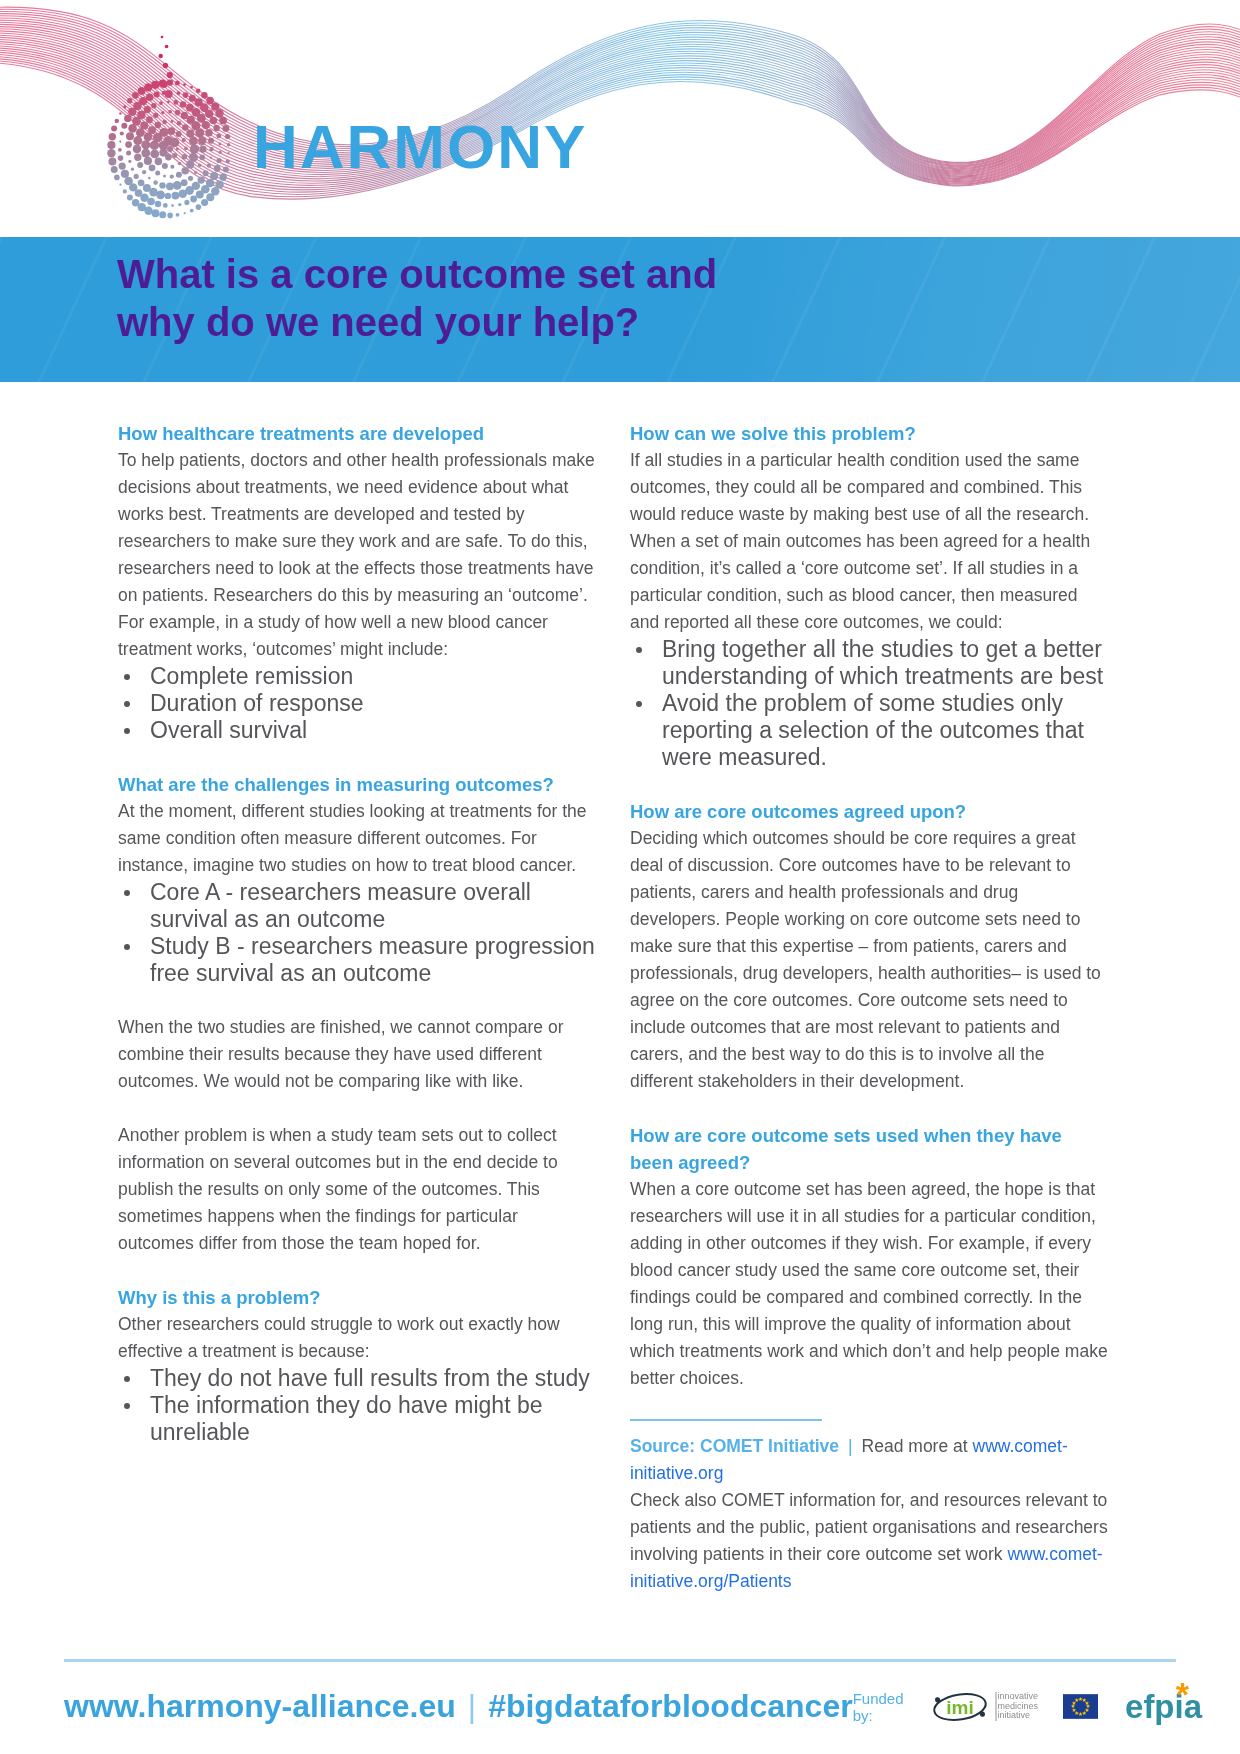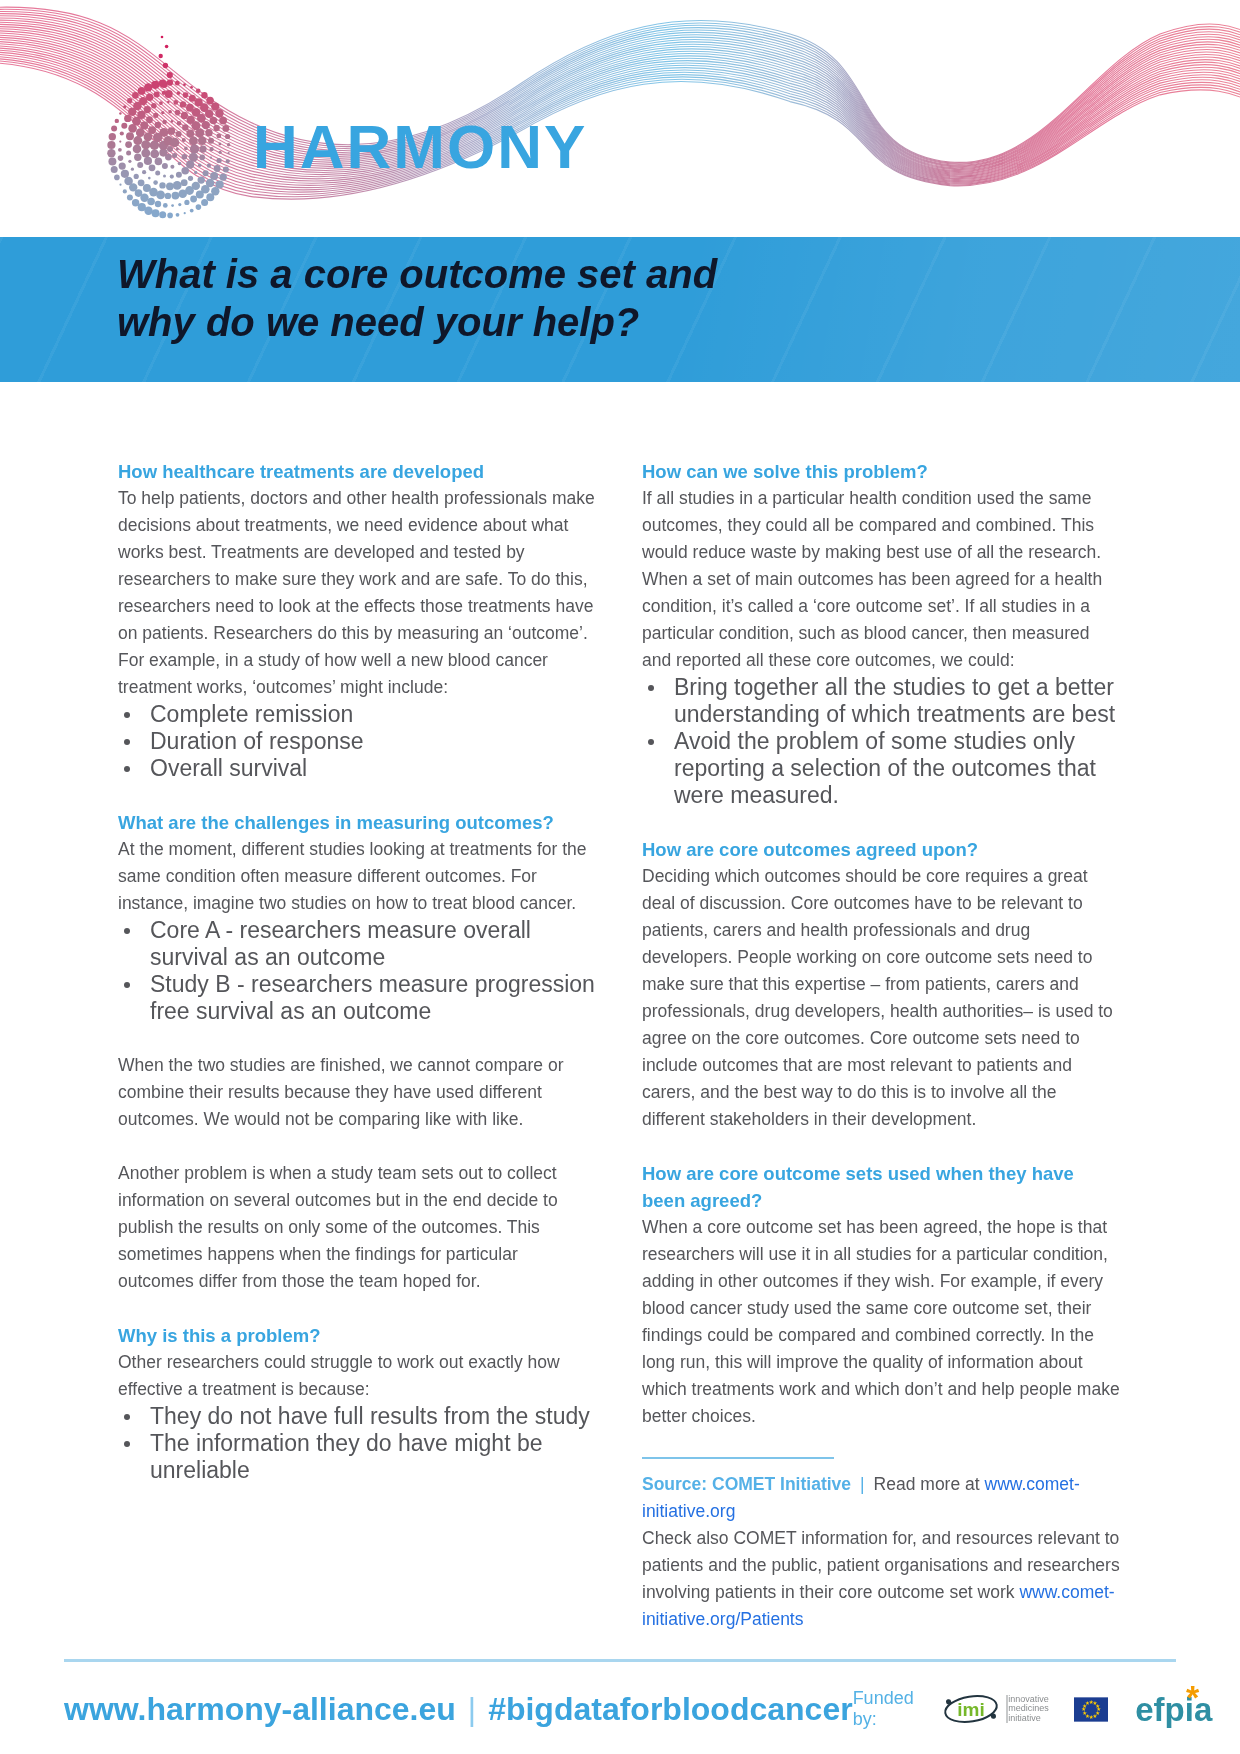--- a/index.html
+++ b/index.html
@@ -36,24 +36,24 @@
     position:relative;height:145px;background:var(--banner-blue);
   }
   .banner::before{
     content:"";position:absolute;inset:0;
     background:
       linear-gradient(100deg, rgba(255,255,255,0) 55%, rgba(255,255,255,0.07) 78%, rgba(255,255,255,0.10) 100%),
       repeating-linear-gradient(115deg, rgba(255,255,255,0.05) 0 3px, rgba(255,255,255,0) 3px 95px);
   }
   .banner h1{
     position:relative;margin:0;padding:13px 0 0 117px;
-    font-size:40px;line-height:48px;font-weight:700;color:#0f172a;font-style:italic;
+    font-size:40px;line-height:48px;font-weight:700;color:#4c1d95;
   }
   
-  .content{display:flex;gap:44px;padding:76px 118px 0 118px;}
+  .content{display:flex;gap:32px;padding:38px 118px 0 118px;}
   .col{width:480px;}
   h3{
     margin:0;font-size:18.5px;line-height:27px;font-weight:700;color:var(--heading-blue);
   }
   .col p{margin:0 0 27px 0;font-size:17.5px;line-height:27px;color:var(--body-gray);}
   .col p.tight{margin-bottom:0;}
   .col ul{margin:0 0 27px 0;padding:0;list-style:none;}
   .col li{
     position:relative;padding-left:32px;font-size:23px;line-height:27px;color:var(--body-gray);
   }
@@ -68,21 +68,21 @@
   .src-label{color:var(--source-blue);font-weight:700;}
   .src-sep{color:var(--source-blue);padding:0 9px;}
   a.link{color:var(--link-blue);text-decoration:none;cursor:pointer;}
   
   .footer{position:absolute;left:64px;right:64px;top:1655px;}
   .footer-rule{border-top:3px solid var(--rule-blue);}
   .footer-row{display:flex;justify-content:space-between;align-items:center;margin-top:26px;}
   .footer-left{font-size:32px;font-weight:700;color:var(--footer-blue);white-space:nowrap;}
   .footer-left .pipe{font-weight:400;color:#8ccbef;padding:0 12px;}
   .footer-right{display:flex;align-items:center;gap:15px;}
-  .funded{font-size:18px;color:#53b1e5;margin-right:4px;}
+  .funded{font-size:15px;color:#53b1e5;margin-right:4px;}
   .imi-logo{display:flex;align-items:center;gap:6px;}
   .imi-sub{border-left:2px solid #c7c9ca;}
   .imi-sub div{font-size:9px;line-height:9.5px;color:#8a8d8f;}
   .eu-flag{display:block;margin-left:10px;}
   .efpia{
     position:relative;font-size:33px;font-weight:700;color:var(--efpia-teal);
     letter-spacing:0px;margin-left:12px;line-height:1;
   }
   .efpia .ast{
     position:absolute;top:-13px;right:13px;color:var(--efpia-orange);

